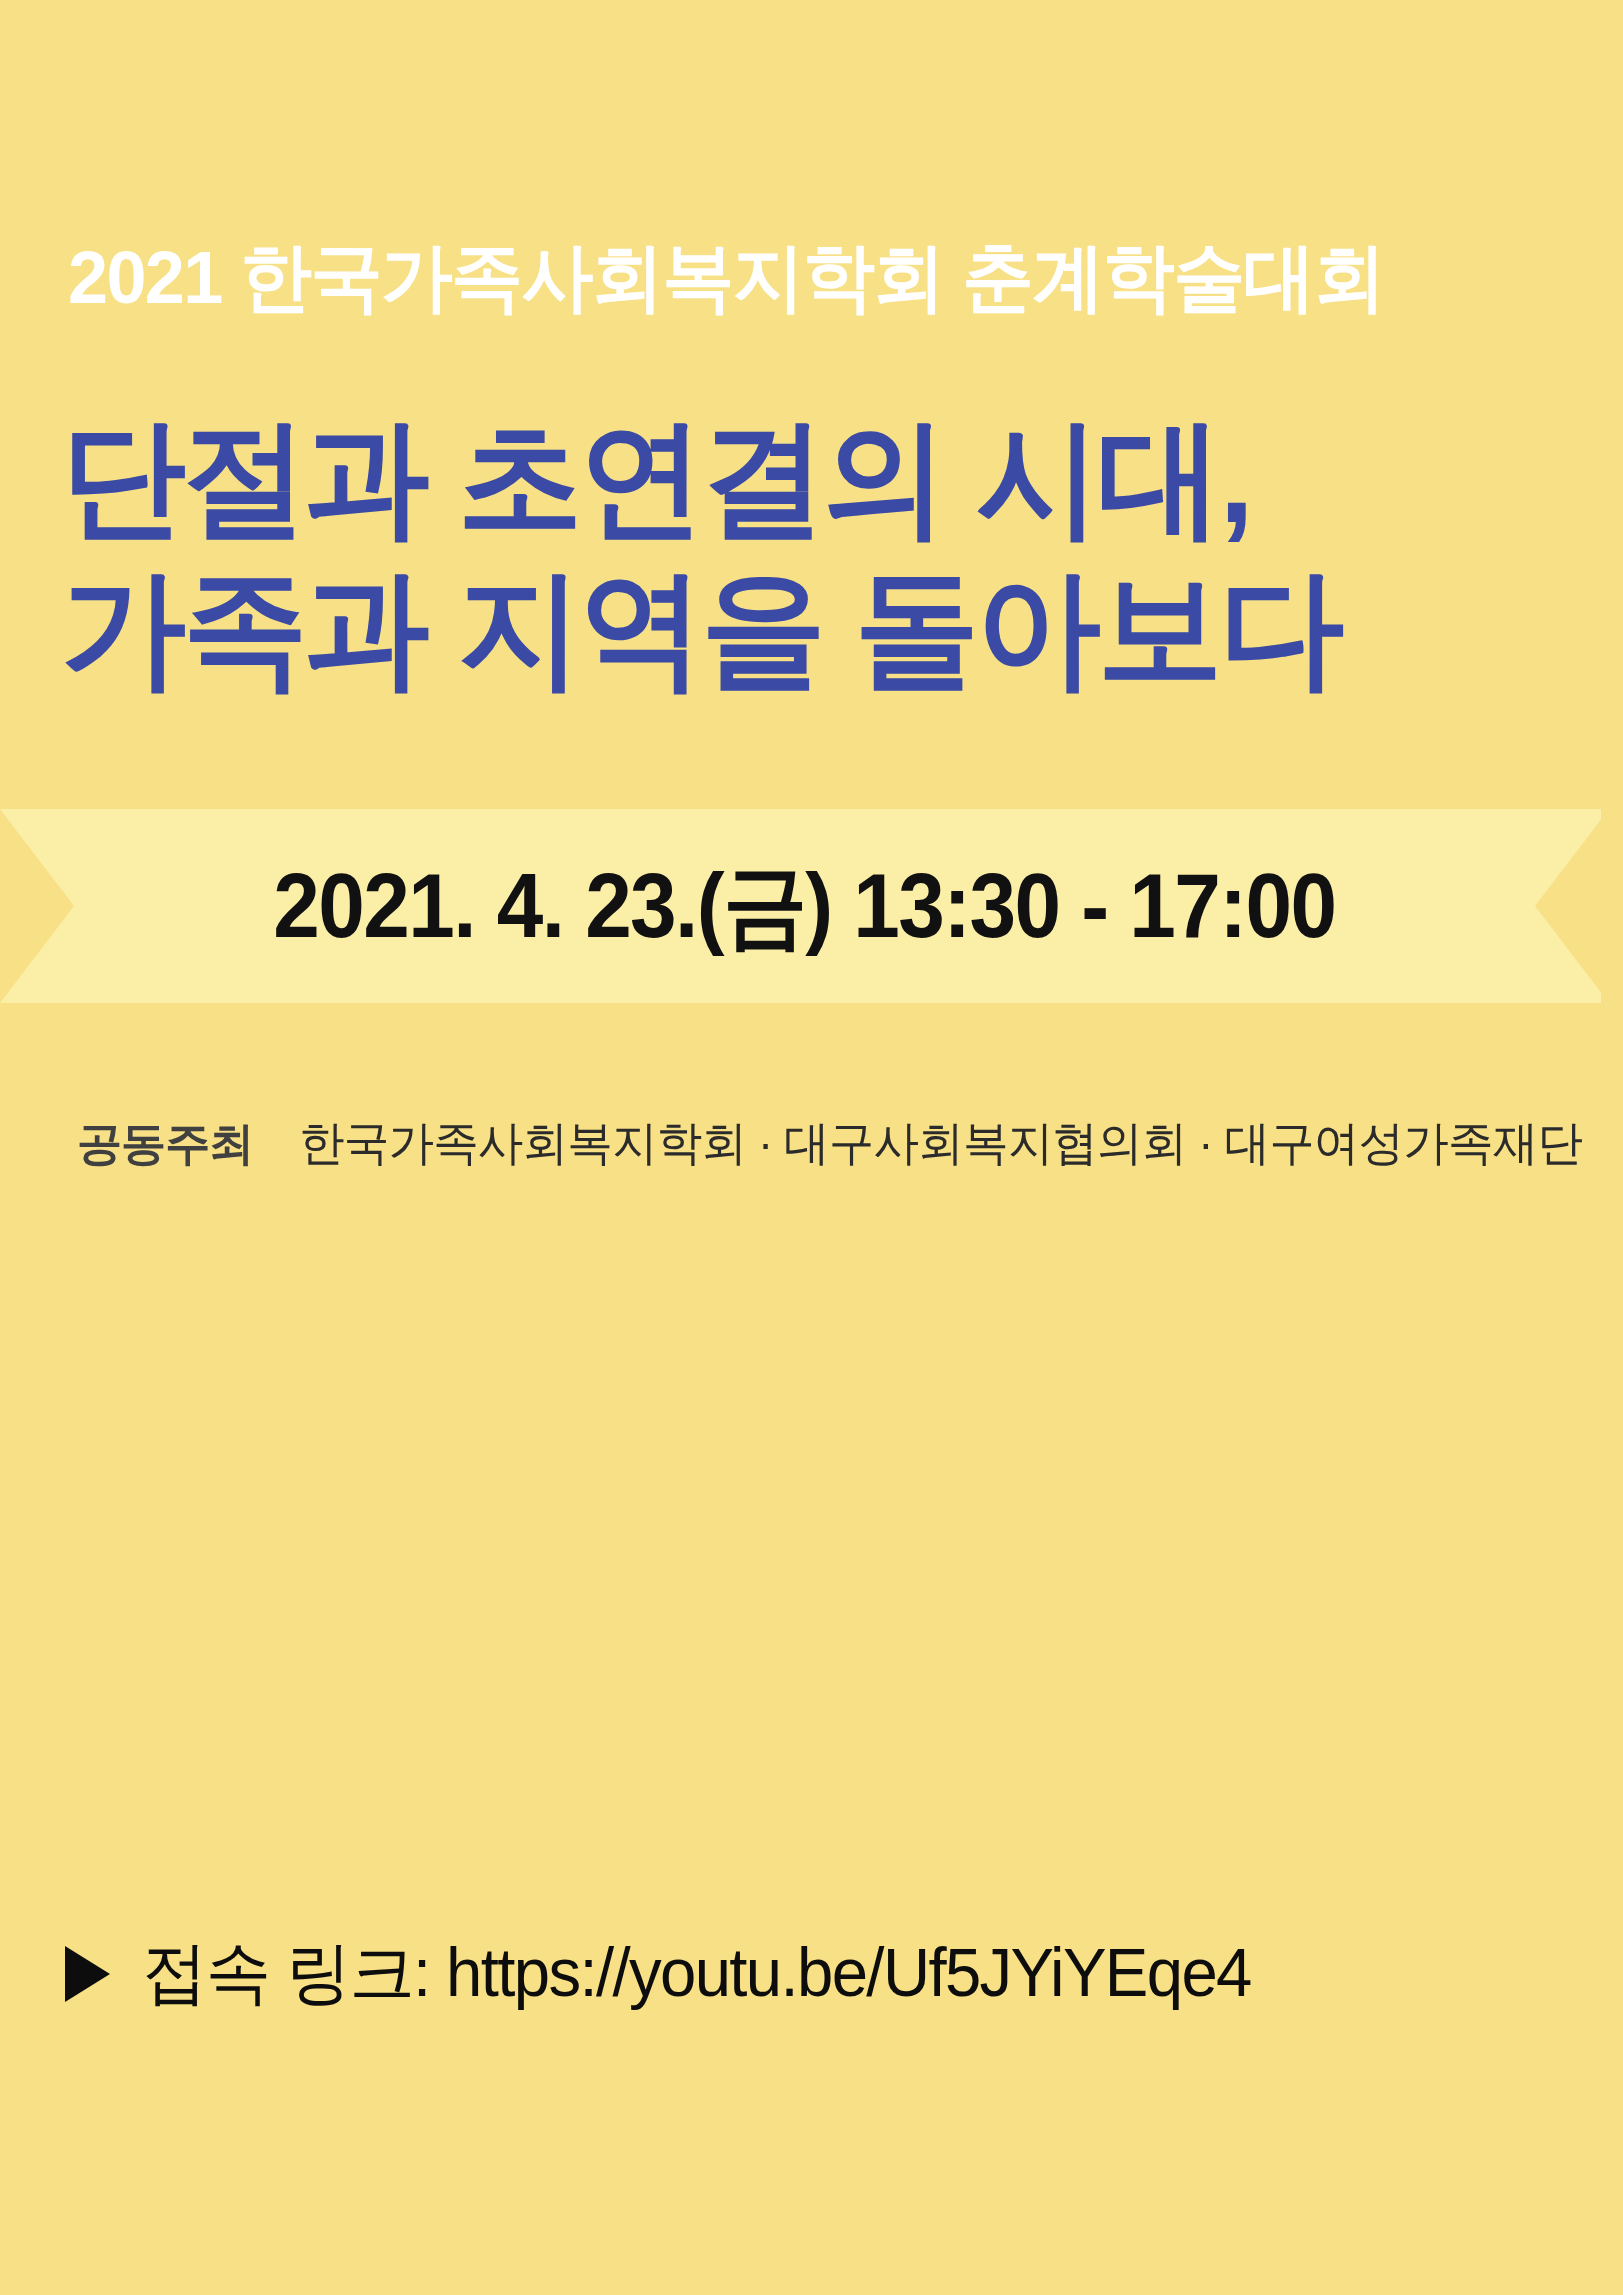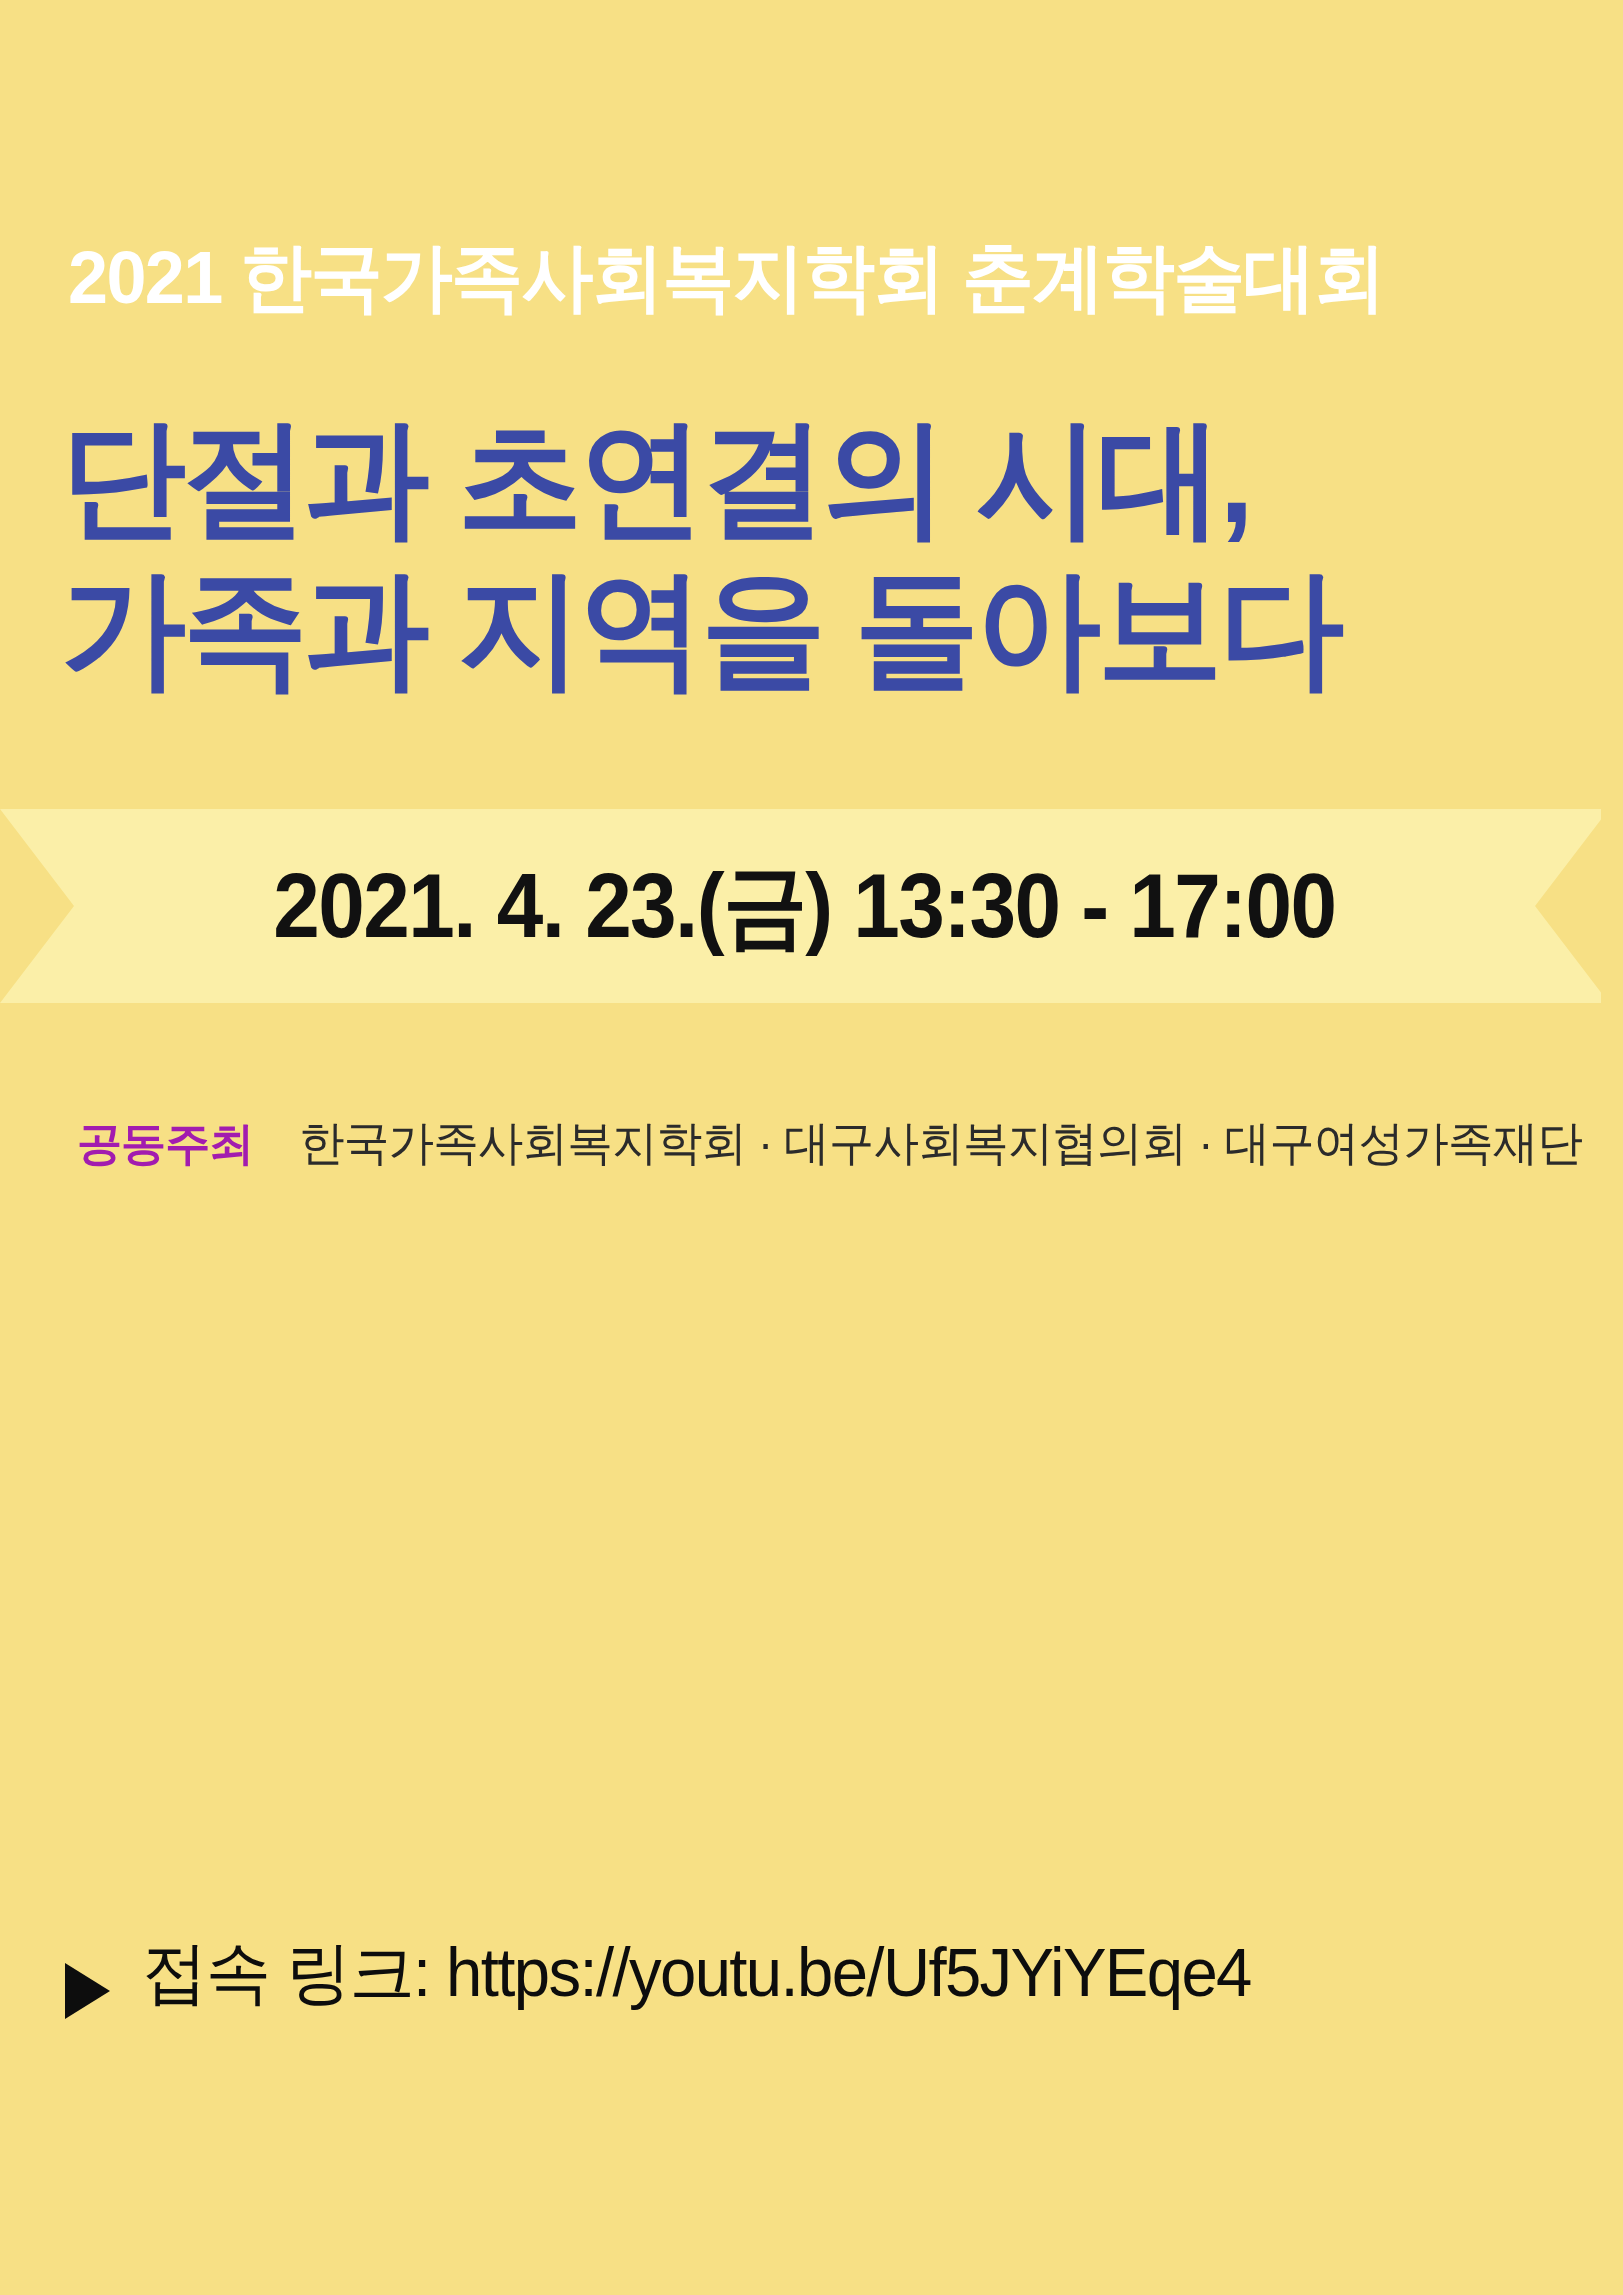--- a/index.html
+++ b/index.html
@@ -92,21 +92,21 @@
   }
   .info-row {
     display: flex;
     align-items: baseline;
     margin-bottom: 98px;
     white-space: nowrap;
   }
   .info-label {
     width: 199px;
     min-width: 199px;
-    color: #a21caf;
+    color: #404040;
     font-size: 45px;
     font-weight: 700;
     letter-spacing: 0px;
     text-align: justify;
     text-align-last: justify;
     display: inline-block;
   }
   .info-label.tight {
     letter-spacing: -0.9px;
     text-align-last: left;
@@ -120,21 +120,21 @@
     transform: scaleX(0.97);
     transform-origin: left center;
   }
 
   
   .link-line {
     position: absolute;
     left: 65px;
     top: 1928px;
     display: flex;
-    align-items: flex-end;
+    align-items: center;
     white-space: nowrap;
   }
   .play-triangle {
     width: 0;
     height: 0;
     border-top: 28px solid transparent;
     border-bottom: 28px solid transparent;
     border-left: 45px solid #0D0D0D;
     margin-right: 31.5px;
     flex: 0 0 auto;

